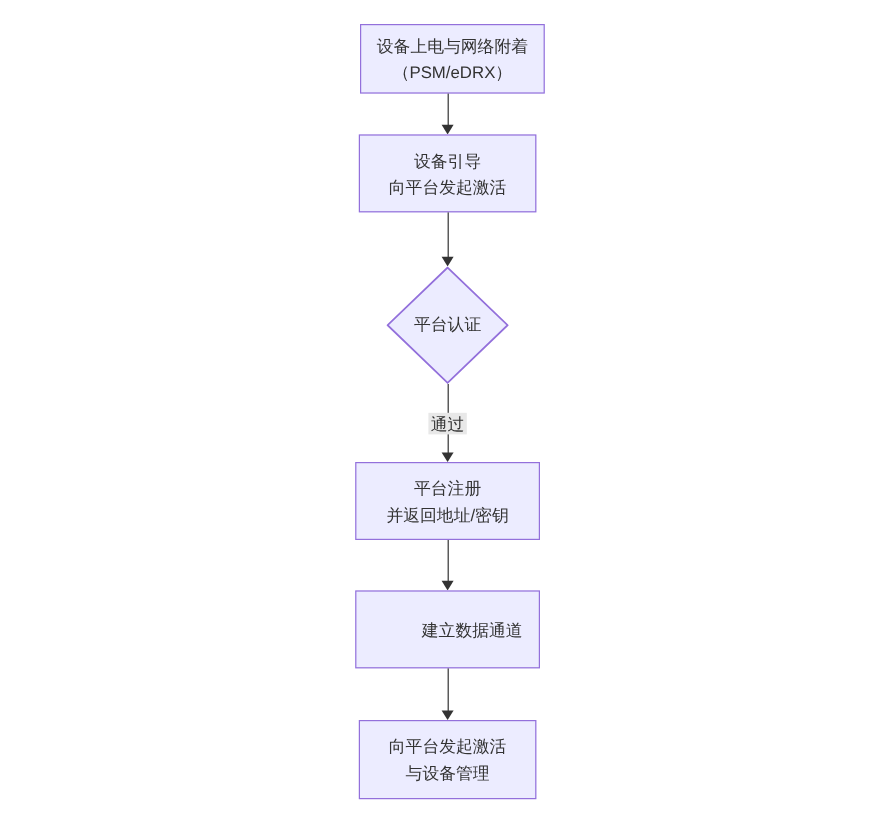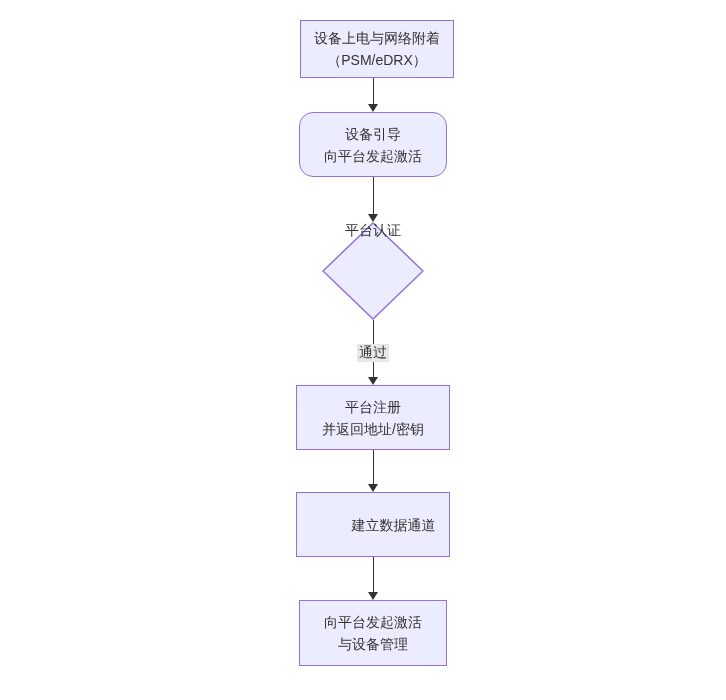--- a/index.html
+++ b/index.html
@@ -66,21 +66,21 @@
     background:var(--edge-label-bg);
     color:var(--text-color);
     font-size:14px;
     line-height:18px;
     padding:0 2px;
     white-space:nowrap;
   }
   .diamond-wrap{
     position:absolute;
     display:flex;
-    align-items:flex-start;
+    align-items:center;
     justify-content:center;
   }
   .diamond-wrap svg{
     position:absolute;
     inset:0;
     width:100%;
     height:100%;
   }
   .diamond-wrap .dlabel{
     position:relative;
@@ -97,38 +97,38 @@
   <div class="node" style="left:300px;top:20px;width:154px;height:58px;">
     <div>设备上电与网络附着</div>
     <div>（PSM/eDRX）</div>
   </div>
 
   <div class="edge" style="left:373px;top:78px;height:34px;">
     <div class="line"></div>
     <div class="arrowhead"></div>
   </div>
 
-  <div class="node" style="left:299px;top:112px;width:148px;height:65px;border-radius:14px;">
+  <div class="node" style="left:299px;top:112px;width:148px;height:65px;">
     <div>设备引导</div>
     <div>向平台发起激活</div>
   </div>
 
   <div class="edge" style="left:373px;top:177px;height:45px;">
     <div class="line"></div>
     <div class="arrowhead"></div>
   </div>
 
   <div class="diamond-wrap" style="left:322px;top:222px;width:102px;height:98px;">
     <svg viewBox="0 0 102 98">
       <polygon points="51,1 101,49 51,97 1,49" fill="var(--node-fill)" stroke="var(--node-border)" stroke-width="1.5"></polygon>
     </svg>
     <div class="dlabel">平台认证</div>
   </div>
 
-  <div class="edge" style="left:373px;top:320px;height:65px;font-family:Liberation Mono, monospace;">
+  <div class="edge" style="left:373px;top:320px;height:65px;">
     <div class="line"></div>
     <div class="arrowhead"></div>
     <span class="edge-label" style="top:33px;">通过</span>
   </div>
 
   <div class="node" style="left:296px;top:385px;width:154px;height:65px;">
     <div>平台注册</div>
     <div>并返回地址/密钥</div>
   </div>
 

